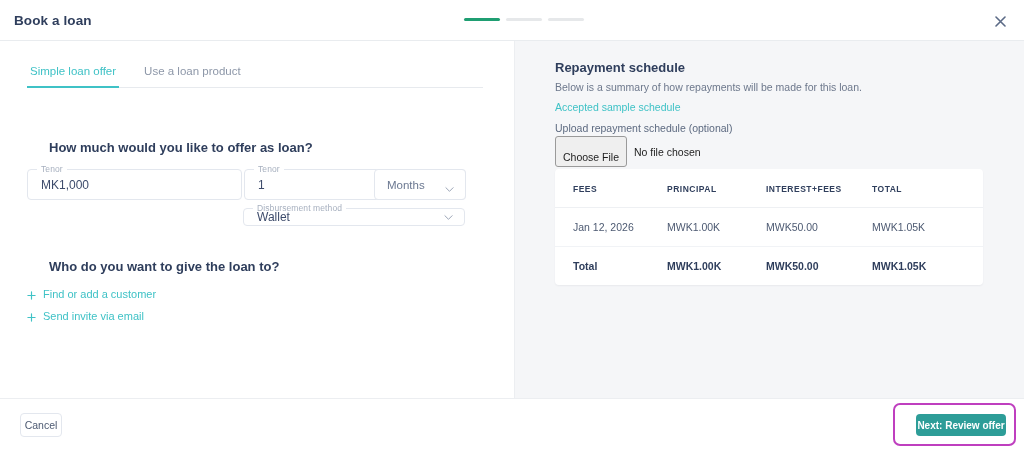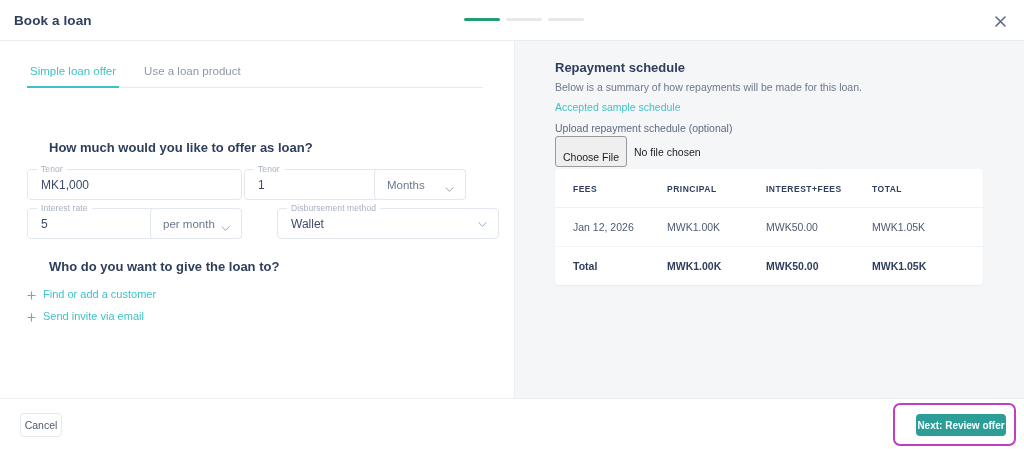--- a/index.html
+++ b/index.html
@@ -66,21 +66,21 @@
     position: absolute; left: 9px; top: -6px; background: #fff; padding: 0 4px;
     font-size: 8.5px; color: #a7b0bf; letter-spacing: .1px;
   }
   .field .fvalue {
     position: absolute; left: 13px; top: 50%; transform: translateY(-50%);
     font-size: 12px; color: #3d4b6b;
   }
   .field.amount  { left: 27px;  top: 128px; width: 215px; height: 31px; }
   .field.tenor   { left: 244px; top: 128px; width: 222px; height: 31px; }
   .field.rate    { left: 27px;  top: 167px; width: 215px; height: 31px; }
-  .field.disb    { left: 277px; top: 167px; width: 222px; height: 31px; }
+  .field.disb    { left: 243px; top: 167px; width: 222px; height: 18px; }
 
   
   .inner-sel {
     position: absolute; top: -1px; right: -1px; height: 31px;
     border: 1px solid #e3e7ee; border-radius: 4px; background: #fff;
     display: flex; align-items: center; cursor: pointer;
   }
   .inner-sel .sv { font-size: 11.5px; color: #6b7891; margin-left: 12px; }
   .inner-sel .chev { margin-left: auto; margin-right: 11px; }
   .field.tenor .inner-sel { width: 92px; }
@@ -198,32 +198,20 @@
       <div class="inner-sel">
         <span class="sv">Months</span>
         <span class="chev">
           <svg width="9" height="9" viewBox="0 0 10 10" aria-hidden="true">
             <path d="M1 3 L5 7 L9 3" stroke="#9aa4b5" stroke-width="1.1" fill="none" stroke-linecap="round" stroke-linejoin="round"></path>
           </svg>
         </span>
       </div>
     </div>
 
-    <div class="field rate">
-      <span class="flabel">Interest rate</span>
-      <span class="fvalue">5</span>
-      <div class="inner-sel">
-        <span class="sv">per month</span>
-        <span class="chev">
-          <svg width="9" height="9" viewBox="0 0 10 10" aria-hidden="true">
-            <path d="M1 3 L5 7 L9 3" stroke="#9aa4b5" stroke-width="1.1" fill="none" stroke-linecap="round" stroke-linejoin="round"></path>
-          </svg>
-        </span>
-      </div>
-    </div>
 
     <div class="field disb">
       <span class="flabel">Disbursement method</span>
       <span class="fvalue">Wallet</span>
       <span class="sel-caret">
         <svg width="9" height="9" viewBox="0 0 10 10" aria-hidden="true">
           <path d="M1 3 L5 7 L9 3" stroke="#9aa4b5" stroke-width="1.1" fill="none" stroke-linecap="round" stroke-linejoin="round"></path>
         </svg>
       </span>
     </div>

